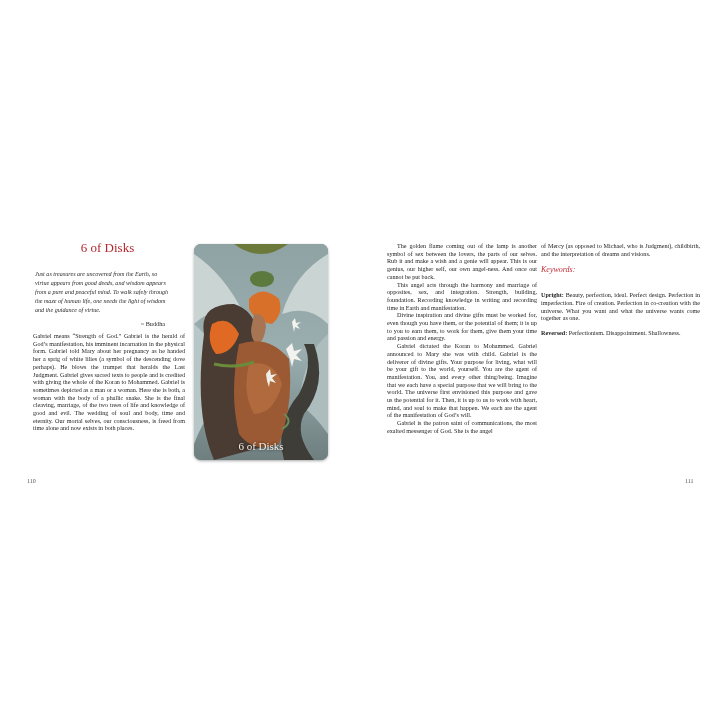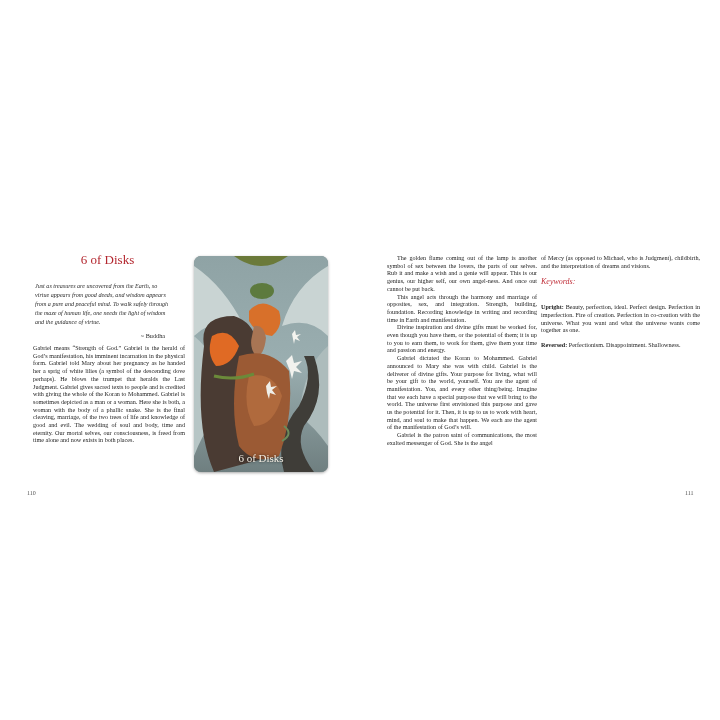--- a/index.html
+++ b/index.html
@@ -3,21 +3,21 @@
   <meta charset="utf-8">
   <style>
     html, body {
       margin: 0; padding: 0;
       width: 720px; height: 720px;
       background: #ffffff;
       overflow: hidden;
     }
     body { position: relative; font-family: "DejaVu Serif", "Liberation Serif", serif; color: #1a1a1a; }
     .spread { position: absolute; left: 0; top: 0; width: 720px; height: 720px; }
-    .page { position: absolute; top: 12px; height: 609px; }
+    .page { position: absolute; top: 0; height: 609px; }
     .page-left { left: 0; width: 360px; }
     .page-right { left: 360px; width: 360px; }
 
     .title {
       position: absolute; left: 30px; top: 240px; width: 155px;
       text-align: center;
       font-family: "Liberation Serif", serif;
       font-size: 13px; color: #b3262e;
     }
     .epigraph {

